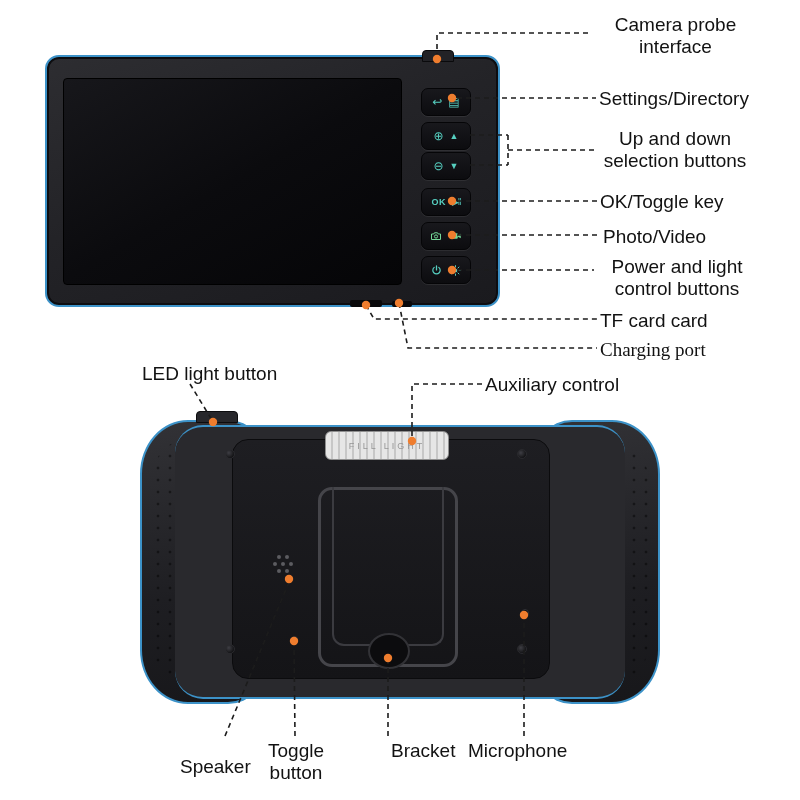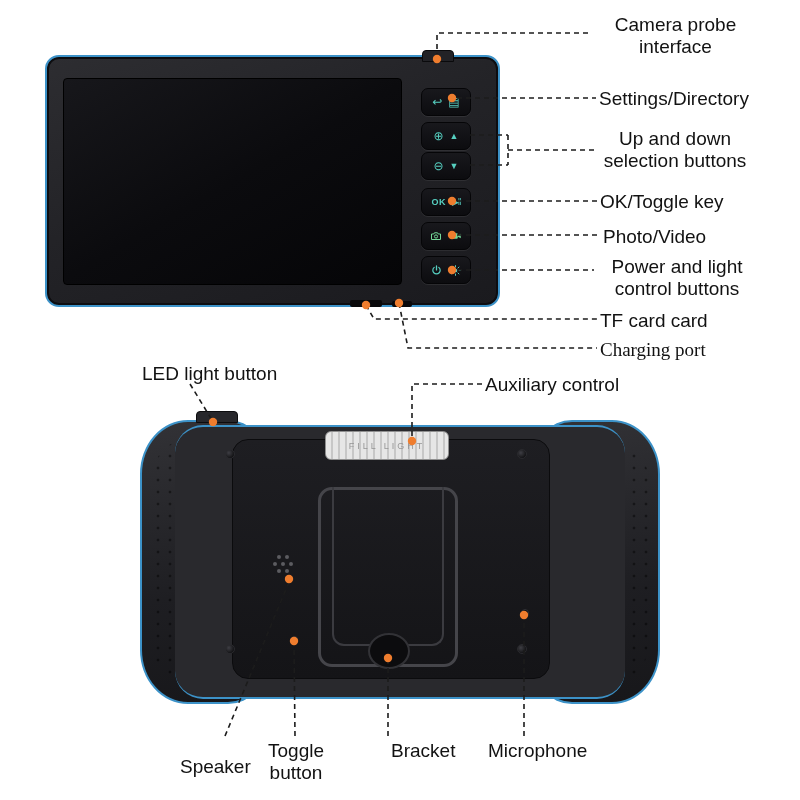--- a/index.html
+++ b/index.html
@@ -15,21 +15,21 @@
   #l-ok{left:600px;top:191px;}
   #l-photovideo{left:603px;top:226px;}
   #l-power{left:597px;top:256px;width:160px;}
   #l-tf{left:600px;top:310px;}
   #l-charge{left:600px;top:339px;font-family:Liberation Serif, serif;}
   #l-led{left:142px;top:363px;}
   #l-aux{left:485px;top:374px;}
   #l-speaker{left:180px;top:740px;margin-top:16px;}
   #l-reset{left:261px;top:740px;width:70px;}
   #l-bracket{left:352px;top:740px;margin-left:39px;}
-  #l-mic{left:488px;top:740px;text-align:center;}
+  #l-mic{left:468px;top:740px;text-align:center;}
 
   
   #front{position:absolute;left:45px;top:55px;width:455px;height:252px;}
   .front-body{position:absolute;left:0;top:0;right:0;bottom:0;
       background:linear-gradient(160deg,#2d2d31 0%,#232327 45%,#1a1a1e 100%);
       border:2px solid #3c92c8;border-radius:14px;box-shadow:inset 0 0 0 2px #0d0d10;}
   .probe-bump{position:absolute;left:377px;top:-5px;width:30px;height:10px;background:#222226;
       border:1px solid #0a0a0c;border-radius:4px 4px 0 0;}
   .screen{position:absolute;left:18px;top:23px;width:337px;height:205px;border:1px solid #000;
       border-radius:4px;background:linear-gradient(150deg,#17171b 0%,#0b0b0e 50%,#050507 100%);}

